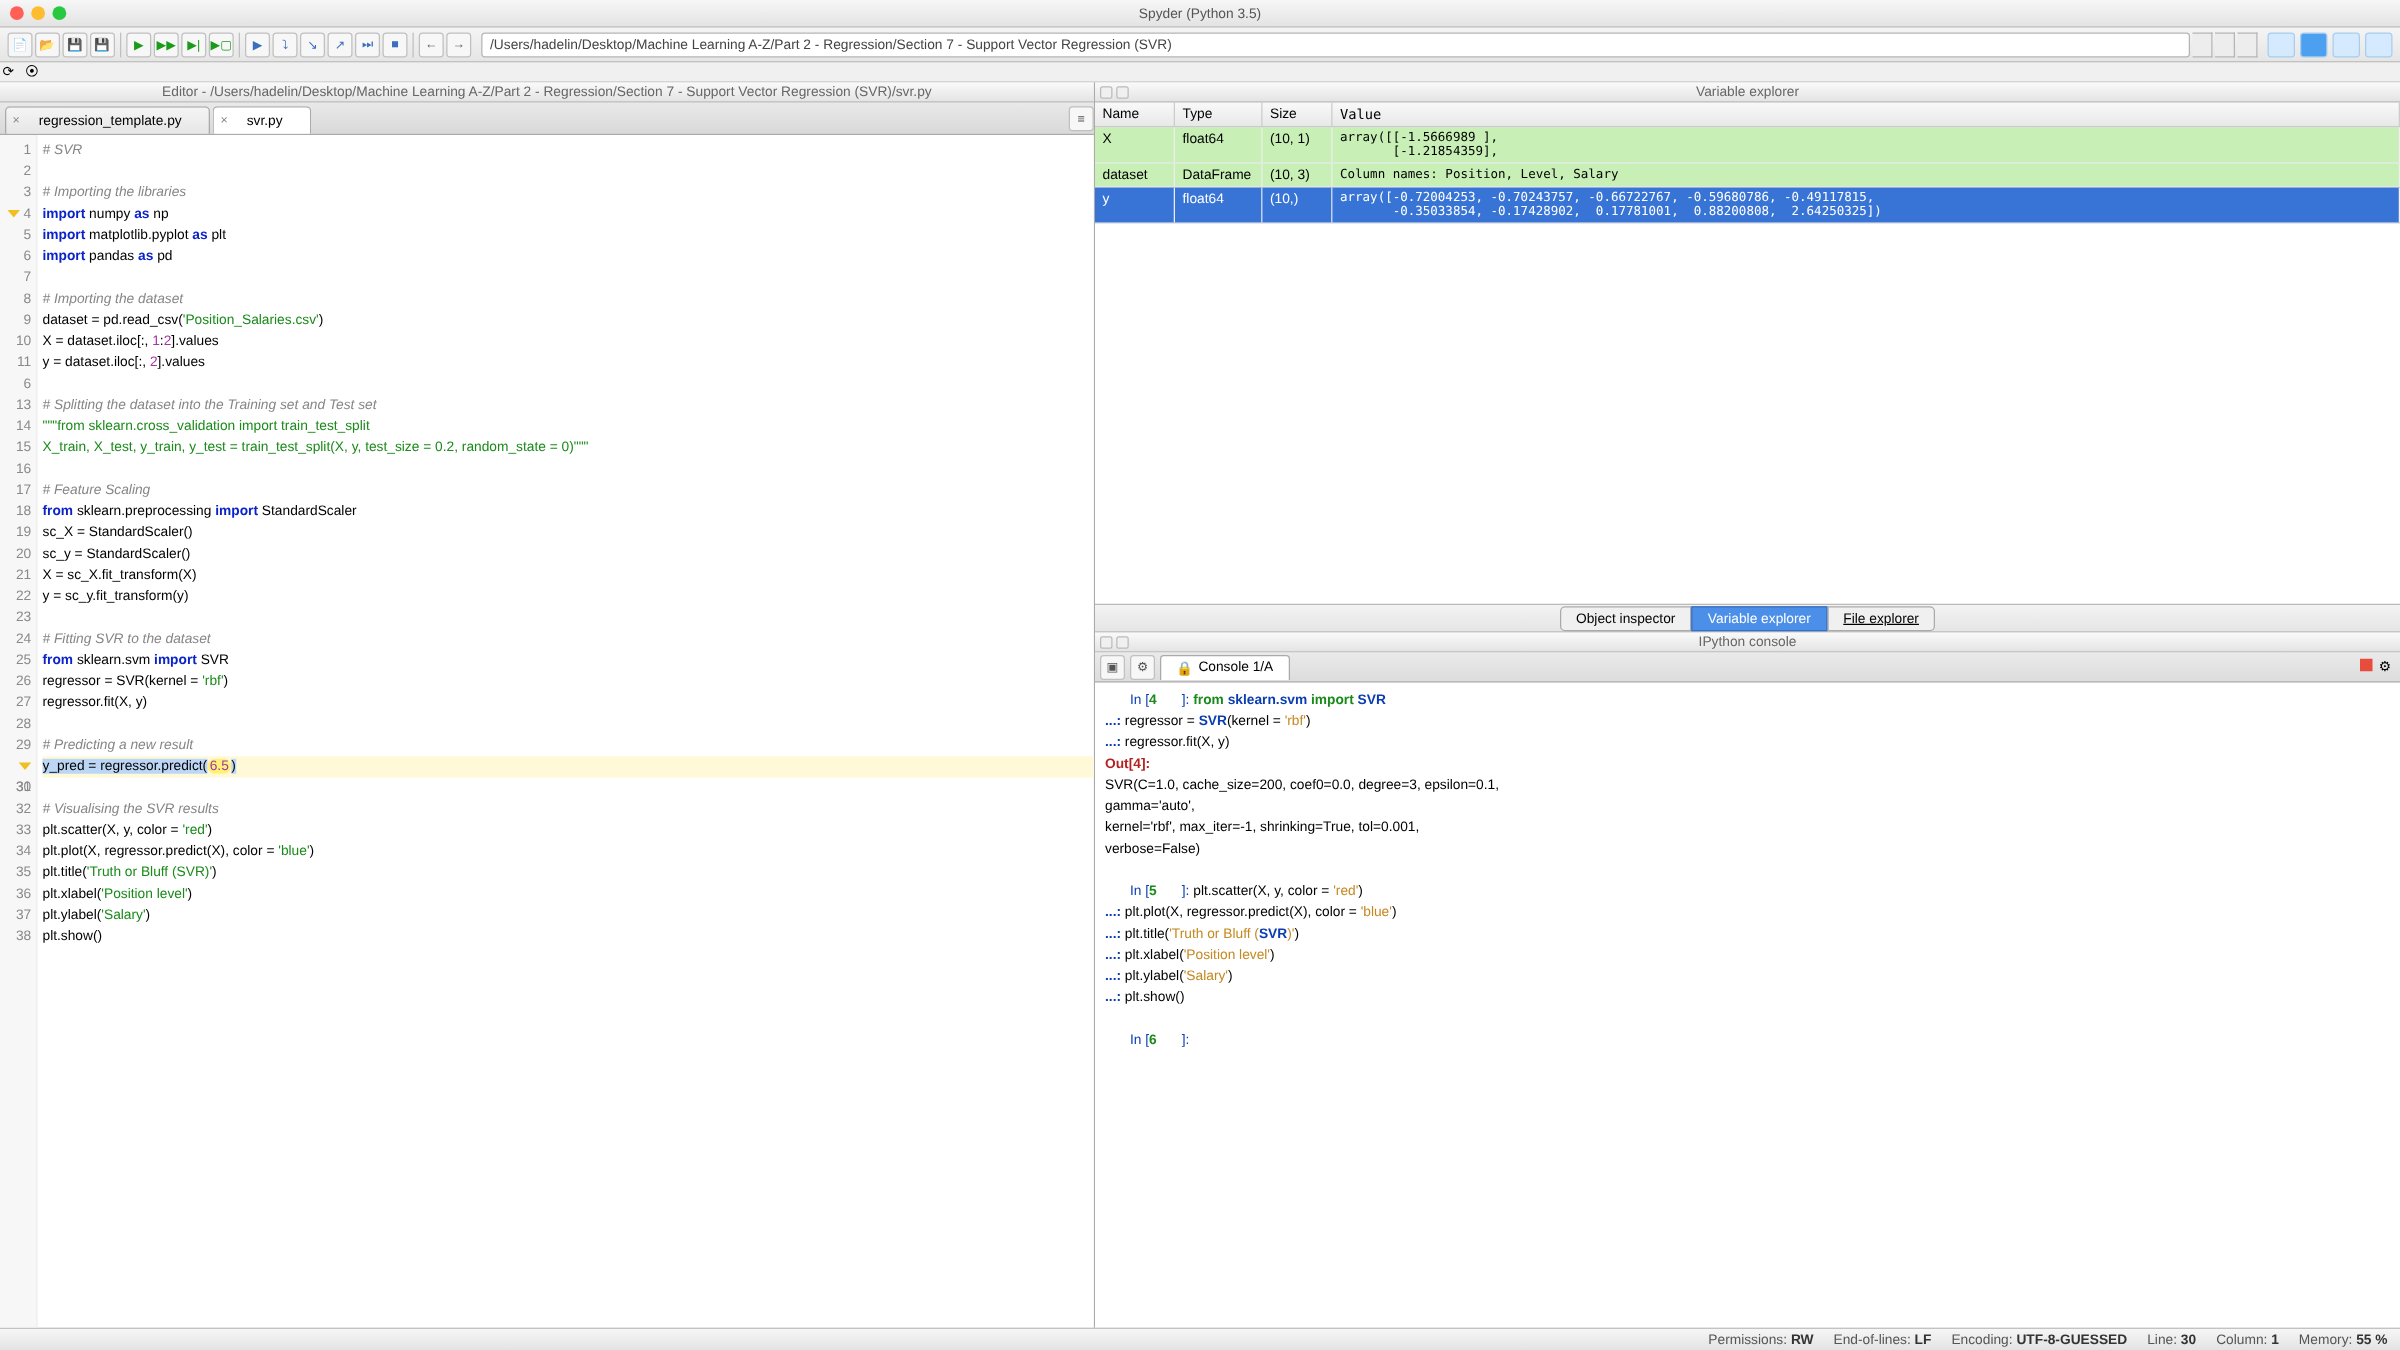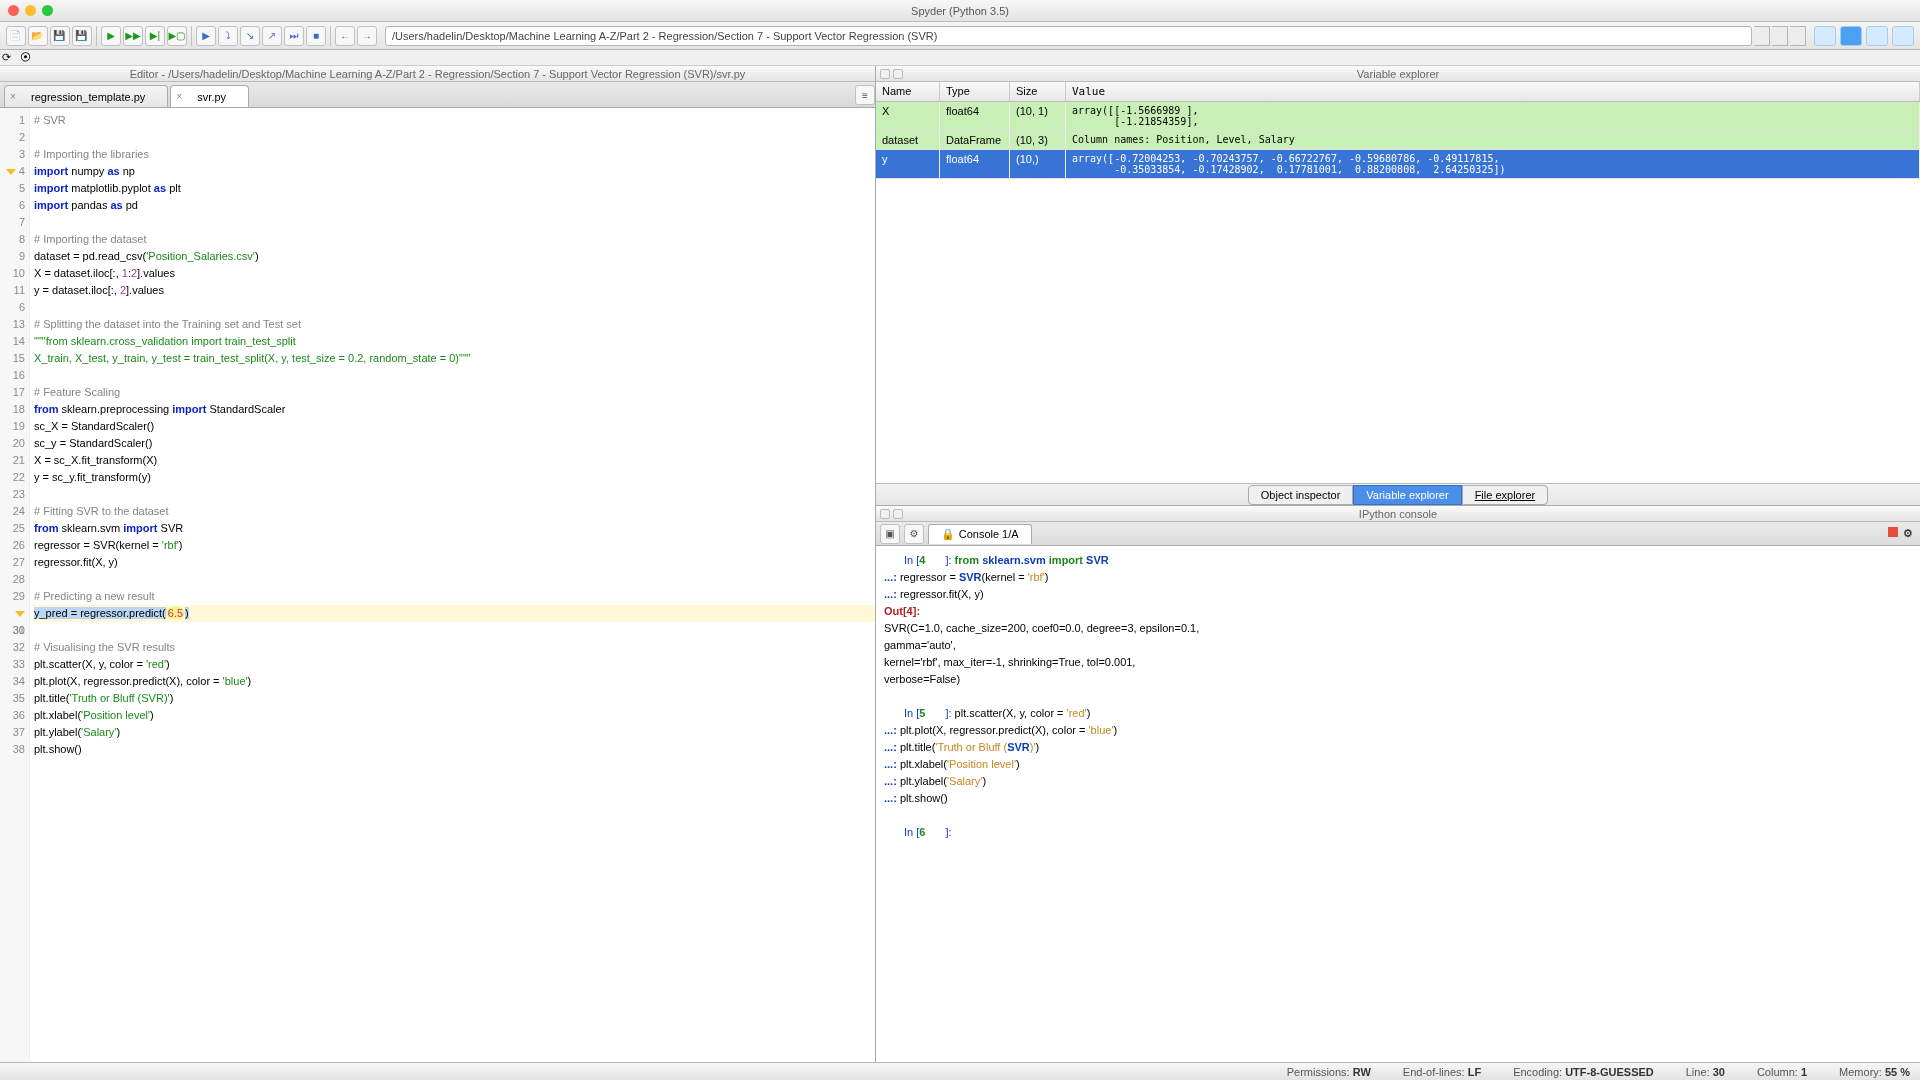--- a/index.html
+++ b/index.html
@@ -36,21 +36,21 @@
 .tab.active { background:#fff; }
 .tab .x { position:absolute; left:2px; width:12px; height:12px; font-size:10px; text-align:center; color:#888; }
 
 .editor { flex:1; display:flex; background:#fff; overflow:auto; font-family: Menlo, Consolas, monospace; font-size:14px; }
 .gutter { width:30px; text-align:right; padding:4px 4px 0 0; color:#8a8a8a; background:#f7f7f7; border-right:1px solid #eee; }
 .gutter div { height:17px; line-height:17px; }
 .code { flex:1; padding:4px 0 0 4px; }
 .code div { height:17px; line-height:17px; white-space:pre; }
 .code .hl-line { background:#fff9d8; }
 .kw { color:#0a23c8; font-weight:bold; }
-.cm { color:#858585; }
+.cm { color:#858585; font-style:italic; }
 .st { color:#1a8a1a; }
 .num { color:#a535a5; }
 
 .varex { flex:0 0 440px; display:flex; flex-direction:column; border-bottom:1px solid #aaa; }
 .vartable { flex:1; background:#fff; overflow:hidden; }
 .vt-head { display:flex; background:linear-gradient(#f9f9f9,#e8e8e8); border-bottom:1px solid #bbb; }
 .vt-head div { border-right:1px solid #ccc; padding:3px 6px; font-size:11px; }
 .vt-row { display:flex; border-bottom:1px solid #e0e0e0; font-size:11px; }
 .vt-row div { border-right:1px solid #eee; padding:3px 6px; overflow:hidden; text-overflow:ellipsis; }
 .vt-row.green div { background:#c7efb6; }
@@ -68,21 +68,21 @@
 .ipy-tabs .itab { height:20px; padding:0 12px; background:#fff; border:1px solid #aaa; border-bottom:none; border-radius:3px 3px 0 0; display:flex; align-items:center; gap:4px; font-size:11px;}
 .ipy-tabs .redsq { position:absolute; right:22px; top:5px; width:10px; height:10px; background:#e74c3c; }
 .ipy-tabs .pin { position:absolute; right:5px; top:5px; width:12px; height:12px; }
 .console { flex:1; background:#fff; padding:6px 8px; overflow:auto; font-family:Menlo,monospace; font-size:14px; line-height:17px; }
 .console .prompt-in { color:#0b3db2; font-weight:normal;padding-left:20px; }
 .console .prompt-num { color:#1a8a1a; font-weight:bold; }
 .console .out { color:#b22222; font-weight:bold; }
 .console .cont { color:#0b3db2; font-weight:bold; }
 .console .ckw { color:#1a8a1a; font-weight:bold; }
 
-.statusbar { height:18px; background:linear-gradient(#f6f6f6,#e3e3e3); border-top:1px solid #b5b5b5; display:flex; align-items:center; padding:0 10px; gap:32px; font-size:11px; color:#555; justify-content:flex-end; }
+.statusbar { height:18px; background:linear-gradient(#f6f6f6,#e3e3e3); border-top:1px solid #b5b5b5; display:flex; align-items:center; padding:0 10px; gap:16px; font-size:11px; color:#555; justify-content:flex-end; }
 .statusbar .pair b { font-weight:bold; color:#333; }
 
 .triangle-y { width:0; height:0; border-left:5px solid transparent; border-right:5px solid transparent; border-top:6px solid #f0c020; display:inline-block; }
 .selhl { background:#fff27a; border-radius:7px; padding:0 2px; }
 .selblue { background:#bcd6f5; }
 .playgrn { color:#1b9b1b; }
 .lock { font-size:11px; }
 </style>
 </head>
 <body>

